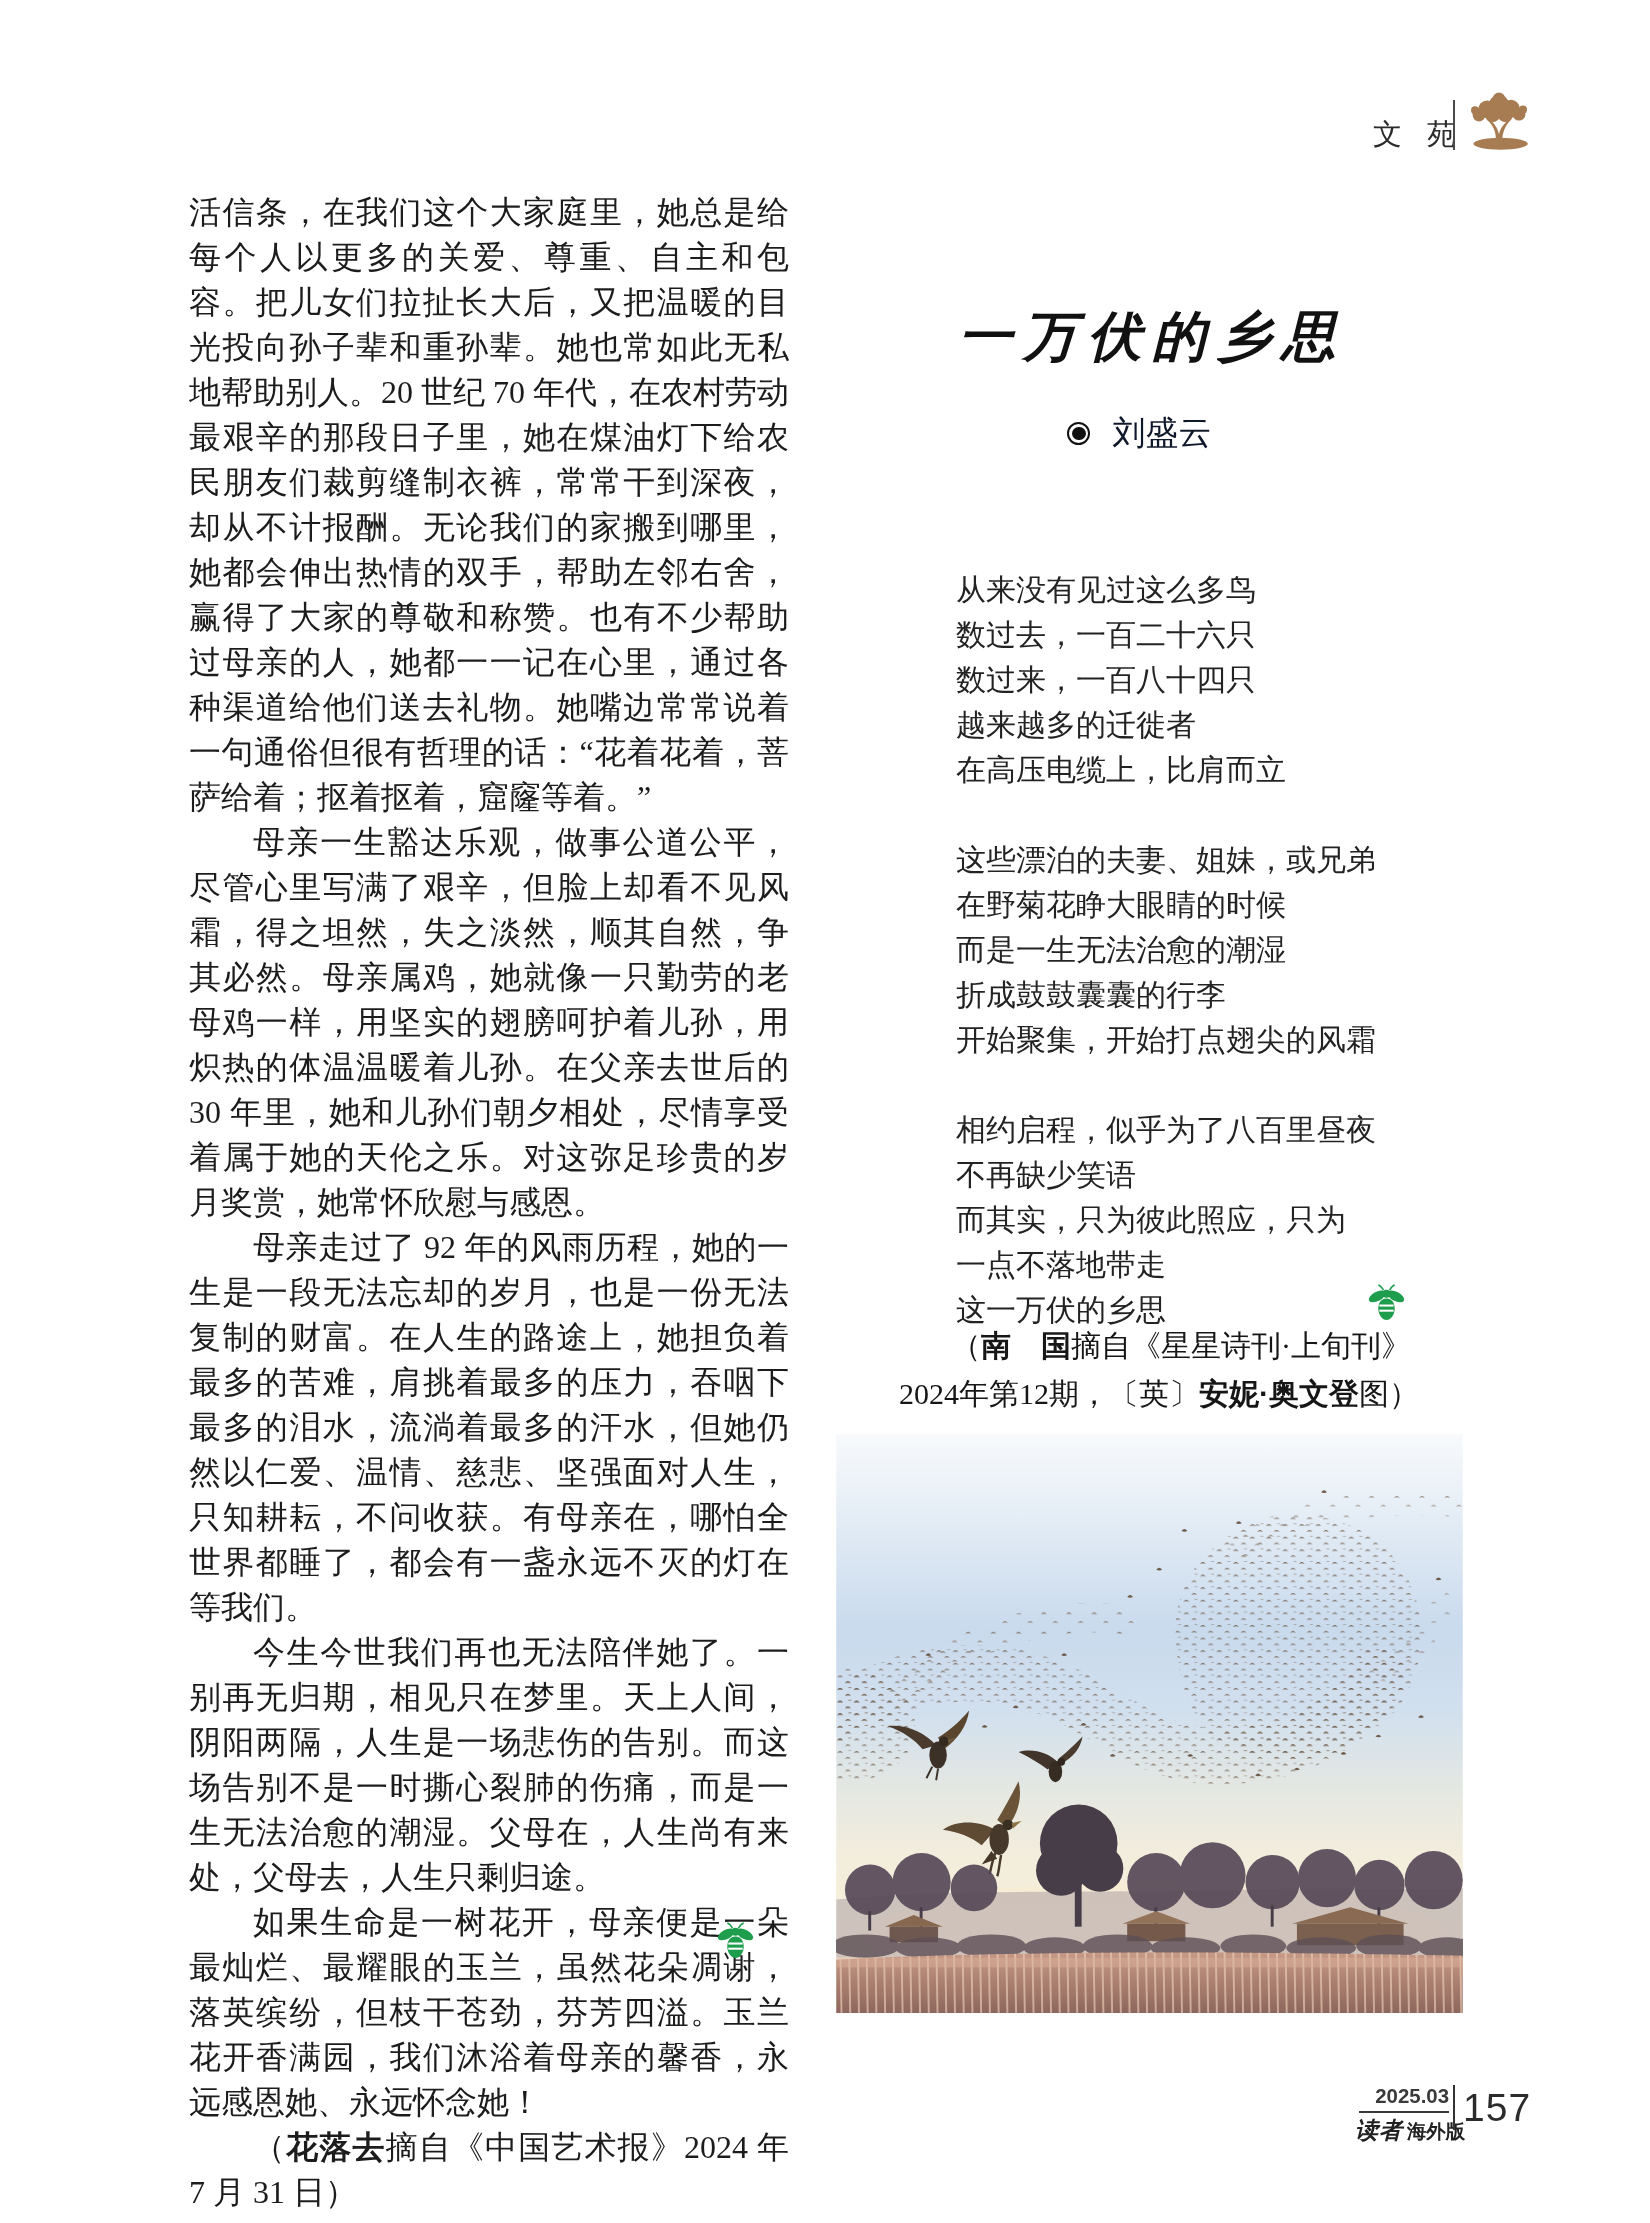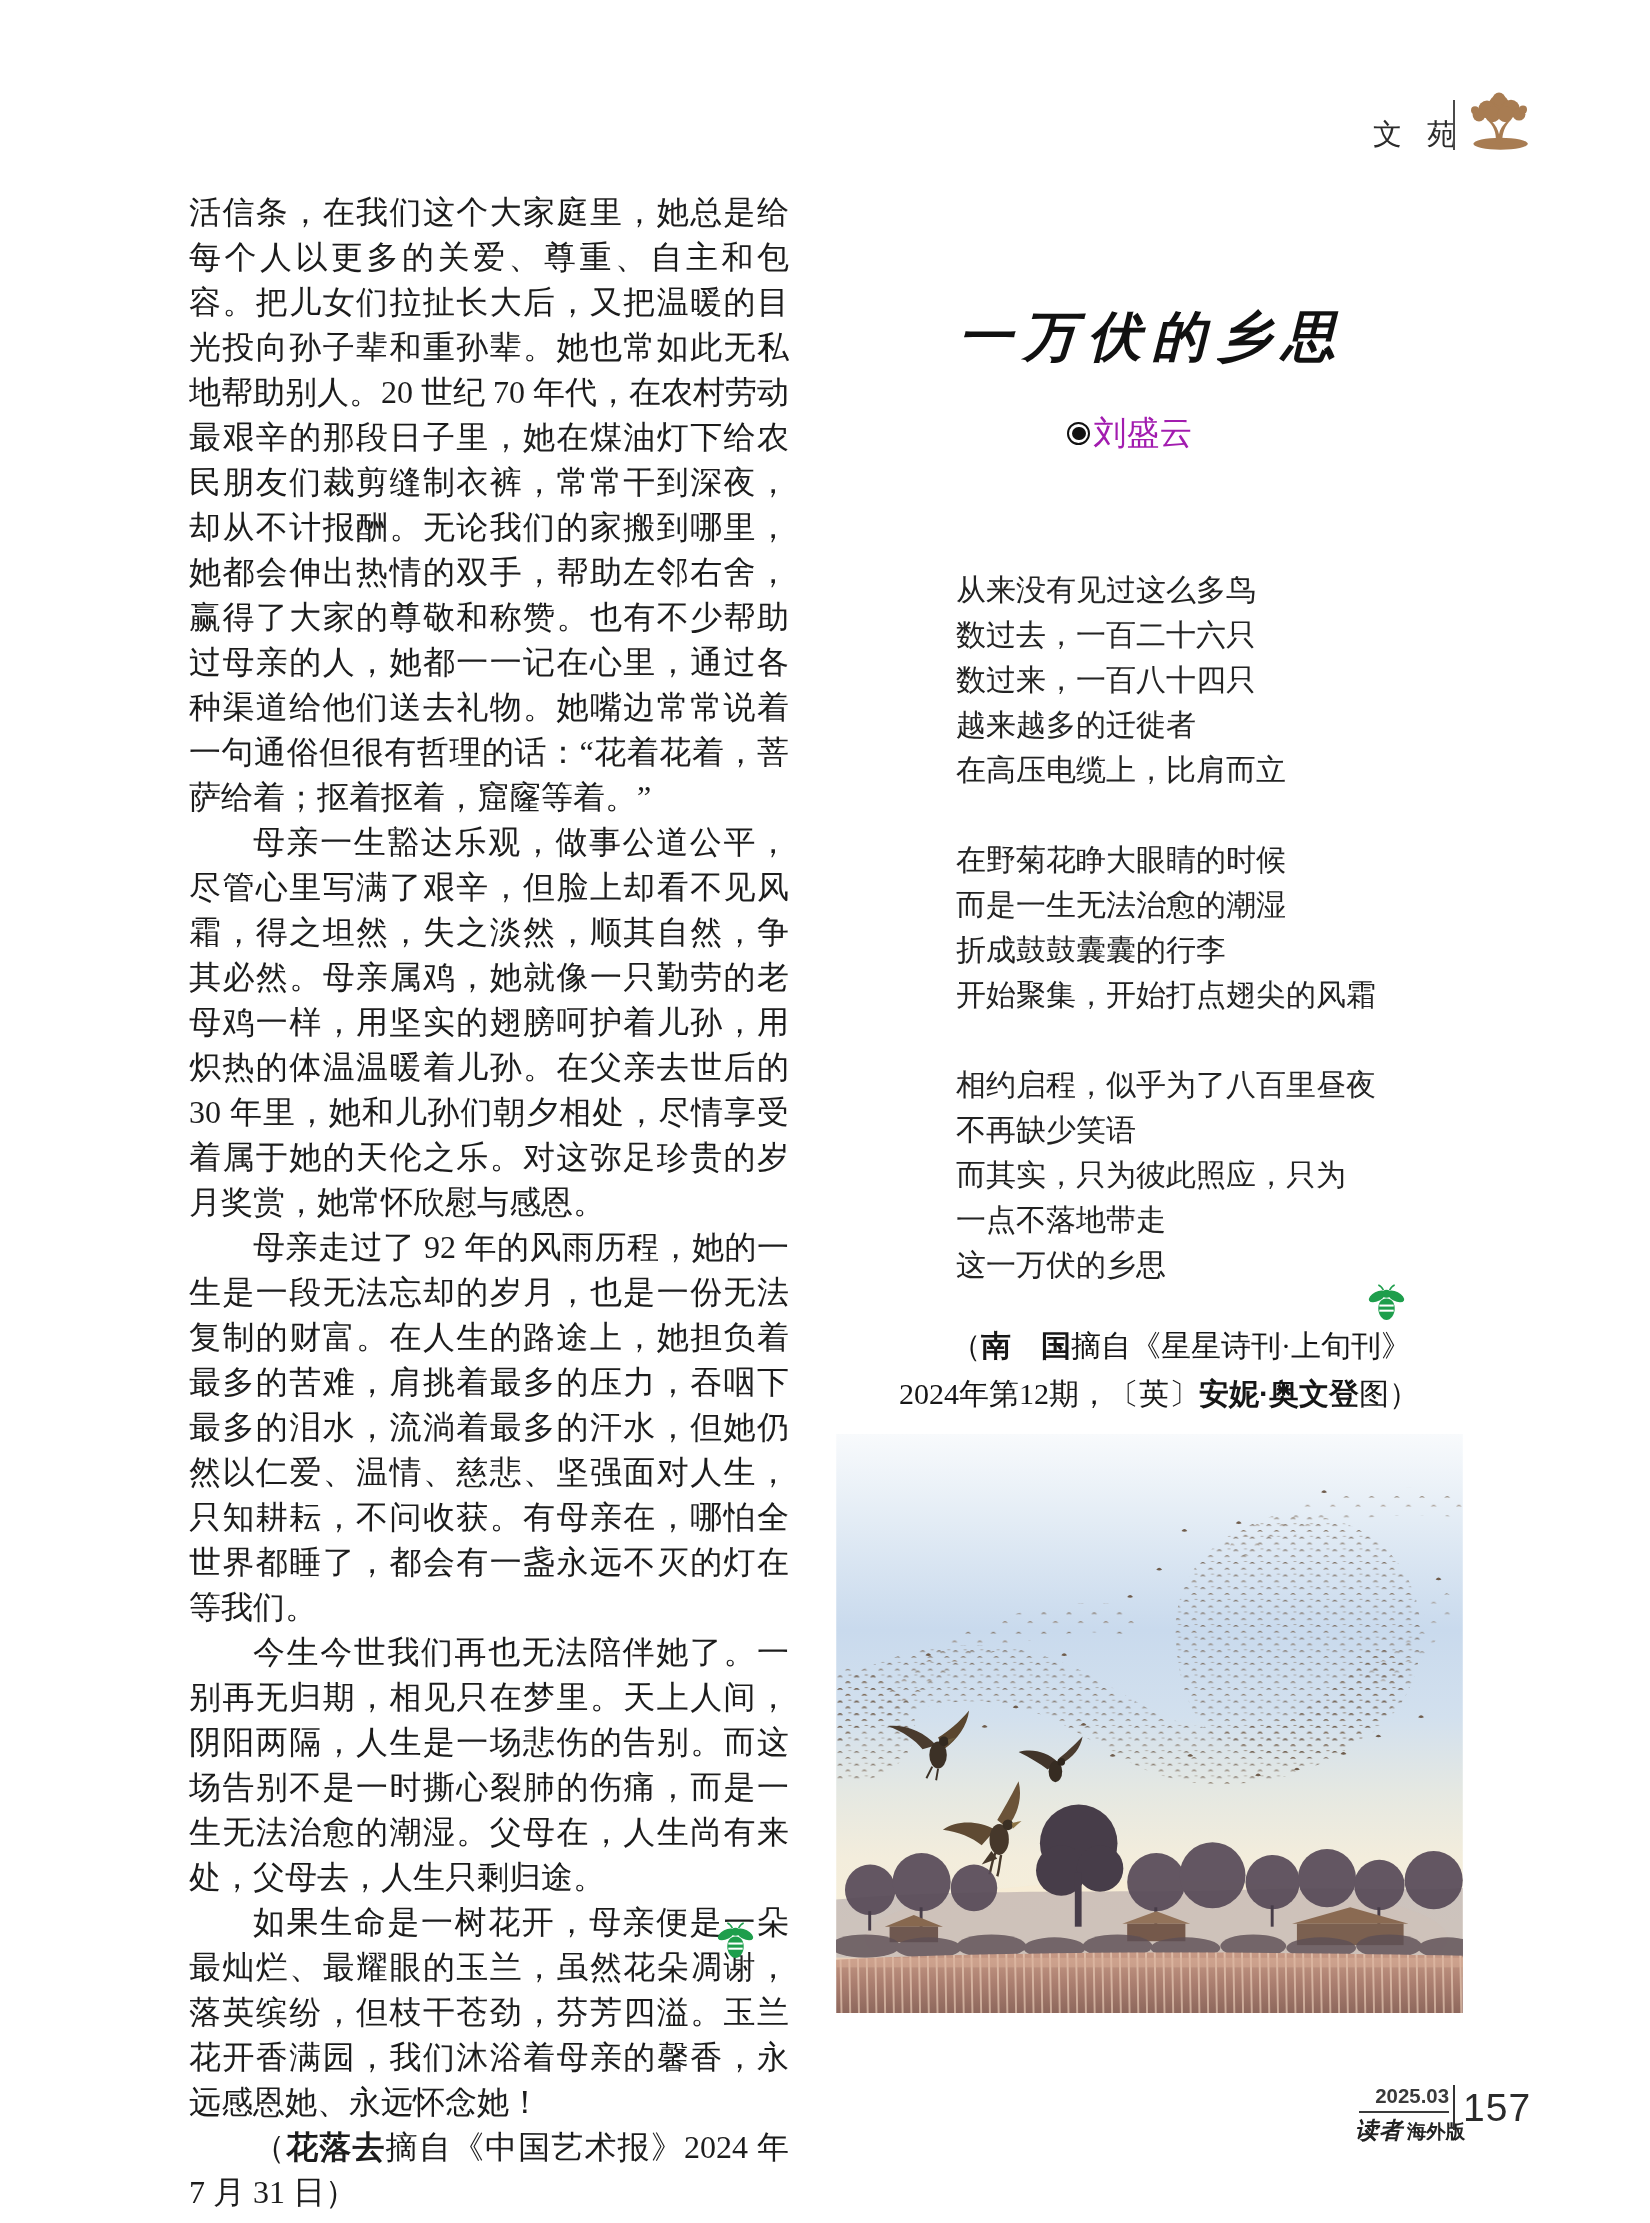--- a/index.html
+++ b/index.html
@@ -29,22 +29,22 @@
   .bee-icon{position:absolute;width:41px;height:41px;}
   #bee-article{left:715px;top:1921px;}
   #bee-poem{left:1366px;top:1283px;}
 
   
   .poem-title{
     position:absolute;left:946px;top:301px;font-size:54px;letter-spacing:10.7px;
     font-family:"DejaVu Serif",serif;font-style:italic;font-weight:600;color:#111;white-space:nowrap;margin-left:12px;
   }
   .poem-author{
-    position:absolute;left:1067px;top:411px;font-size:33px;color:#a21caf;
-    display:flex;align-items:center;gap:3px;
+    position:absolute;left:1067px;top:411px;font-size:33px;color:#0f172a;
+    display:flex;align-items:center;gap:22px;
   }
   .author-bullet{
     display:inline-block;width:19.4px;height:19.4px;border:2.9px solid #111;border-radius:50%;position:relative;
   }
   .author-bullet::after{
     content:"";position:absolute;left:2.9px;top:2.9px;right:2.9px;bottom:2.9px;background:#111;border-radius:50%;
   }
   .poem{
     position:absolute;left:956px;top:567px;font-size:30px;line-height:45px;
     color:#232323;font-family:"Liberation Serif","DejaVu Serif",serif;
@@ -140,20 +140,21 @@
 
   <div class="poem">
     <div class="stanza">
       <div>从来没有见过这么多鸟</div>
       <div>数过去，一百二十六只</div>
       <div>数过来，一百八十四只</div>
       <div>越来越多的迁徙者</div>
       <div>在高压电缆上，比肩而立</div>
     </div>
     <div class="stanza">
+      <div>这些漂泊的夫妻、姐妹，或兄弟</div>
       <div>在野菊花睁大眼睛的时候</div>
       <div>而是一生无法治愈的潮湿</div>
       <div>折成鼓鼓囊囊的行李</div>
       <div>开始聚集，开始打点翅尖的风霜</div>
     </div>
     <div class="stanza">
       <div>相约启程，似乎为了八百里昼夜</div>
       <div>不再缺少笑语</div>
       <div>而其实，只为彼此照应，只为</div>
       <div>一点不落地带走</div>

